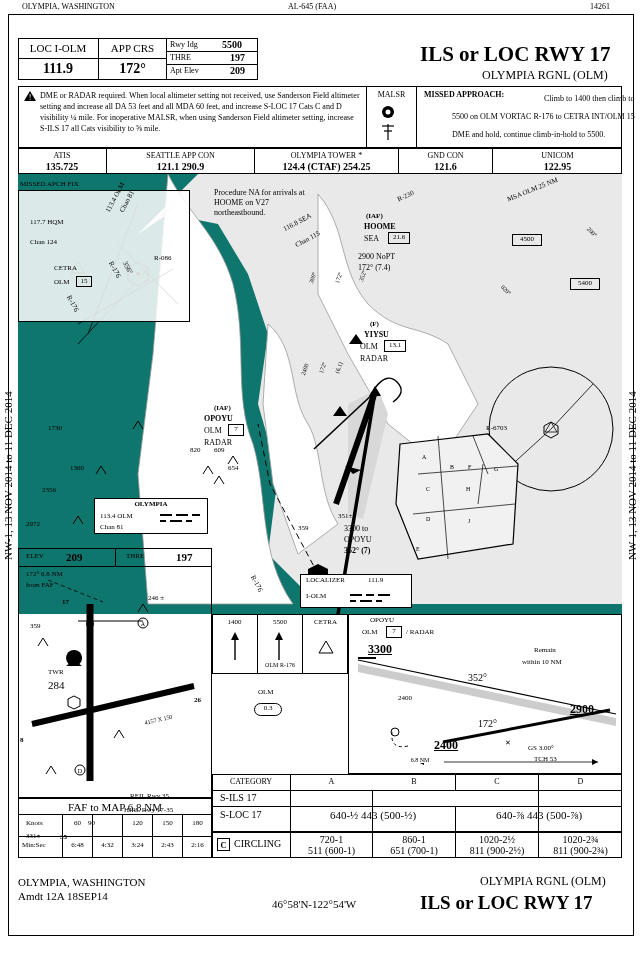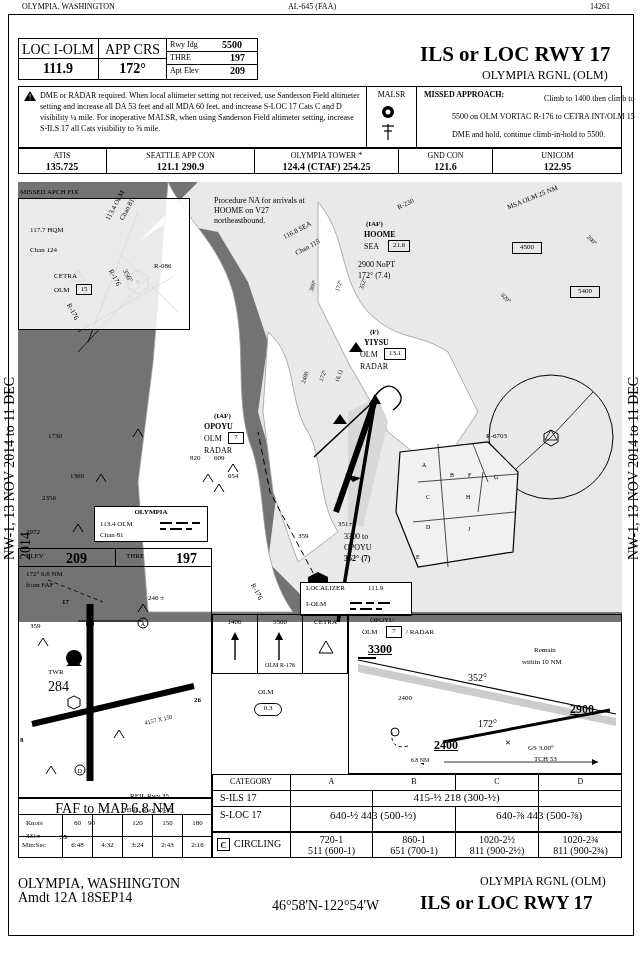--- a/index.html
+++ b/index.html
@@ -5,21 +5,21 @@
   html,body{margin:0;padding:0;background:#fff;}
   body{width:640px;height:954px;font-family:"Liberation Serif",serif;color:#000;}
   #sheet{position:relative;width:640px;height:954px;overflow:hidden;}
   .bx{position:absolute;box-sizing:border-box;}
   .bd{border:1px solid #000;}
   .ctr{text-align:center;}
   .b{font-weight:bold;}
   .sml{font-size:7px;}
   .xs{font-size:6px;}
   .s8{font-size:8px;}
-  .s9{font-size:14px;}
+  .s9{font-size:11px;}
   .s10{font-size:10px;}
   .s11{font-size:11px;}
   .s12{font-size:12px;}
   .s14{font-size:14px;}
   .vert{writing-mode:vertical-rl;transform:rotate(180deg);}
   .line{position:absolute;background:#000;}
   .plan{position:absolute;}
   
   #outer{position:absolute;left:8px;top:14px;width:624px;height:920px;border:1.5px solid #000;}
 </style>
@@ -89,21 +89,21 @@
   <div class="bx ctr s10 b" style="left:18px;top:161px;width:88px;">135.725</div>
   <div class="bx ctr s8" style="left:107px;top:151px;width:147px;">SEATTLE APP CON</div>
   <div class="bx ctr s10 b" style="left:107px;top:161px;width:147px;">121.1  290.9</div>
   <div class="bx ctr s8" style="left:255px;top:151px;width:143px;">OLYMPIA TOWER *</div>
   <div class="bx ctr s10 b" style="left:255px;top:161px;width:143px;">124.4 (CTAF)  254.25</div>
   <div class="bx ctr s8" style="left:399px;top:151px;width:93px;">GND CON</div>
   <div class="bx ctr s10 b" style="left:399px;top:161px;width:93px;">121.6</div>
   <div class="bx ctr s8" style="left:493px;top:151px;width:129px;">UNICOM</div>
   <div class="bx ctr s10 b" style="left:493px;top:161px;width:129px;">122.95</div>
 
-  <div class="bx" style="left:18px;top:182px;width:604px;height:440px;overflow:hidden;background:#737373;">
+  <div class="bx" style="left:18px;top:174px;width:604px;height:440px;overflow:hidden;background:#0f766e;">
     <svg width="604" height="440" style="position:absolute;left:0;top:0;">
 
       <path d="M120,60 L150,40 L200,50 L230,100 L250,160 L240,230 L260,300 L250,380 L300,430 L604,430 L604,0 L180,0 Z" fill="#e9e9e9" stroke="none"></path>
       <path d="M150,0 C170,40 200,60 215,110 C230,170 215,220 235,270 C250,320 240,380 275,430 L130,430 L120,300 L135,180 Z" fill="#ffffff" stroke="#999" stroke-width="0.8"></path>
       <path d="M300,20 C330,55 320,95 350,130 C380,160 400,150 430,170 L460,230 L420,290 L370,250 L330,180 L300,120 Z" fill="#ffffff" stroke="#999" stroke-width="0.8"></path>
       <path d="M250,150 C280,175 270,220 290,250 C305,275 300,320 320,350 L280,380 L255,310 L245,230 Z" fill="#ffffff" stroke="#999" stroke-width="0.8"></path>
 
       <circle cx="533" cy="255" r="62" fill="none" stroke="#000" stroke-width="1"></circle>
       <line x1="533" y1="255" x2="575" y2="210" stroke="#000" stroke-width="0.8"></line>
       <line x1="533" y1="255" x2="487" y2="297" stroke="#000" stroke-width="0.8"></line>
@@ -371,21 +371,20 @@
   <div class="line" style="left:455px;top:806px;width:1px;height:26px;"></div>
   <div class="line" style="left:538px;top:774px;width:1px;height:58px;"></div>
 
   <div class="bx ctr s8" style="left:212px;top:777px;width:78px;">CATEGORY</div>
   <div class="bx ctr s8" style="left:291px;top:777px;width:81px;">A</div>
   <div class="bx ctr s8" style="left:373px;top:777px;width:82px;">B</div>
   <div class="bx ctr s8" style="left:456px;top:777px;width:82px;">C</div>
   <div class="bx ctr s8" style="left:539px;top:777px;width:83px;">D</div>
 
   <div class="bx s10" style="left:220px;top:792px;">S-ILS 17</div>
-  <div class="bx ctr s11" style="left:291px;top:791px;width:331px;">415-½   218 (300-½)</div>
 
   <div class="bx s10" style="left:220px;top:809px;">S-LOC 17</div>
   <div class="bx ctr s11" style="left:291px;top:809px;width:164px;">640-½   443 (500-½)</div>
   <div class="bx ctr s11" style="left:456px;top:809px;width:166px;">640-⅞   443 (500-⅞)</div>
 
   <div class="bx bd" style="left:212px;top:832px;width:410px;height:26px;"></div>
   <div class="line" style="left:290px;top:832px;width:1px;height:26px;"></div>
   <div class="line" style="left:372px;top:832px;width:1px;height:26px;"></div>
   <div class="line" style="left:455px;top:832px;width:1px;height:26px;"></div>
   <div class="line" style="left:538px;top:832px;width:1px;height:26px;"></div>

